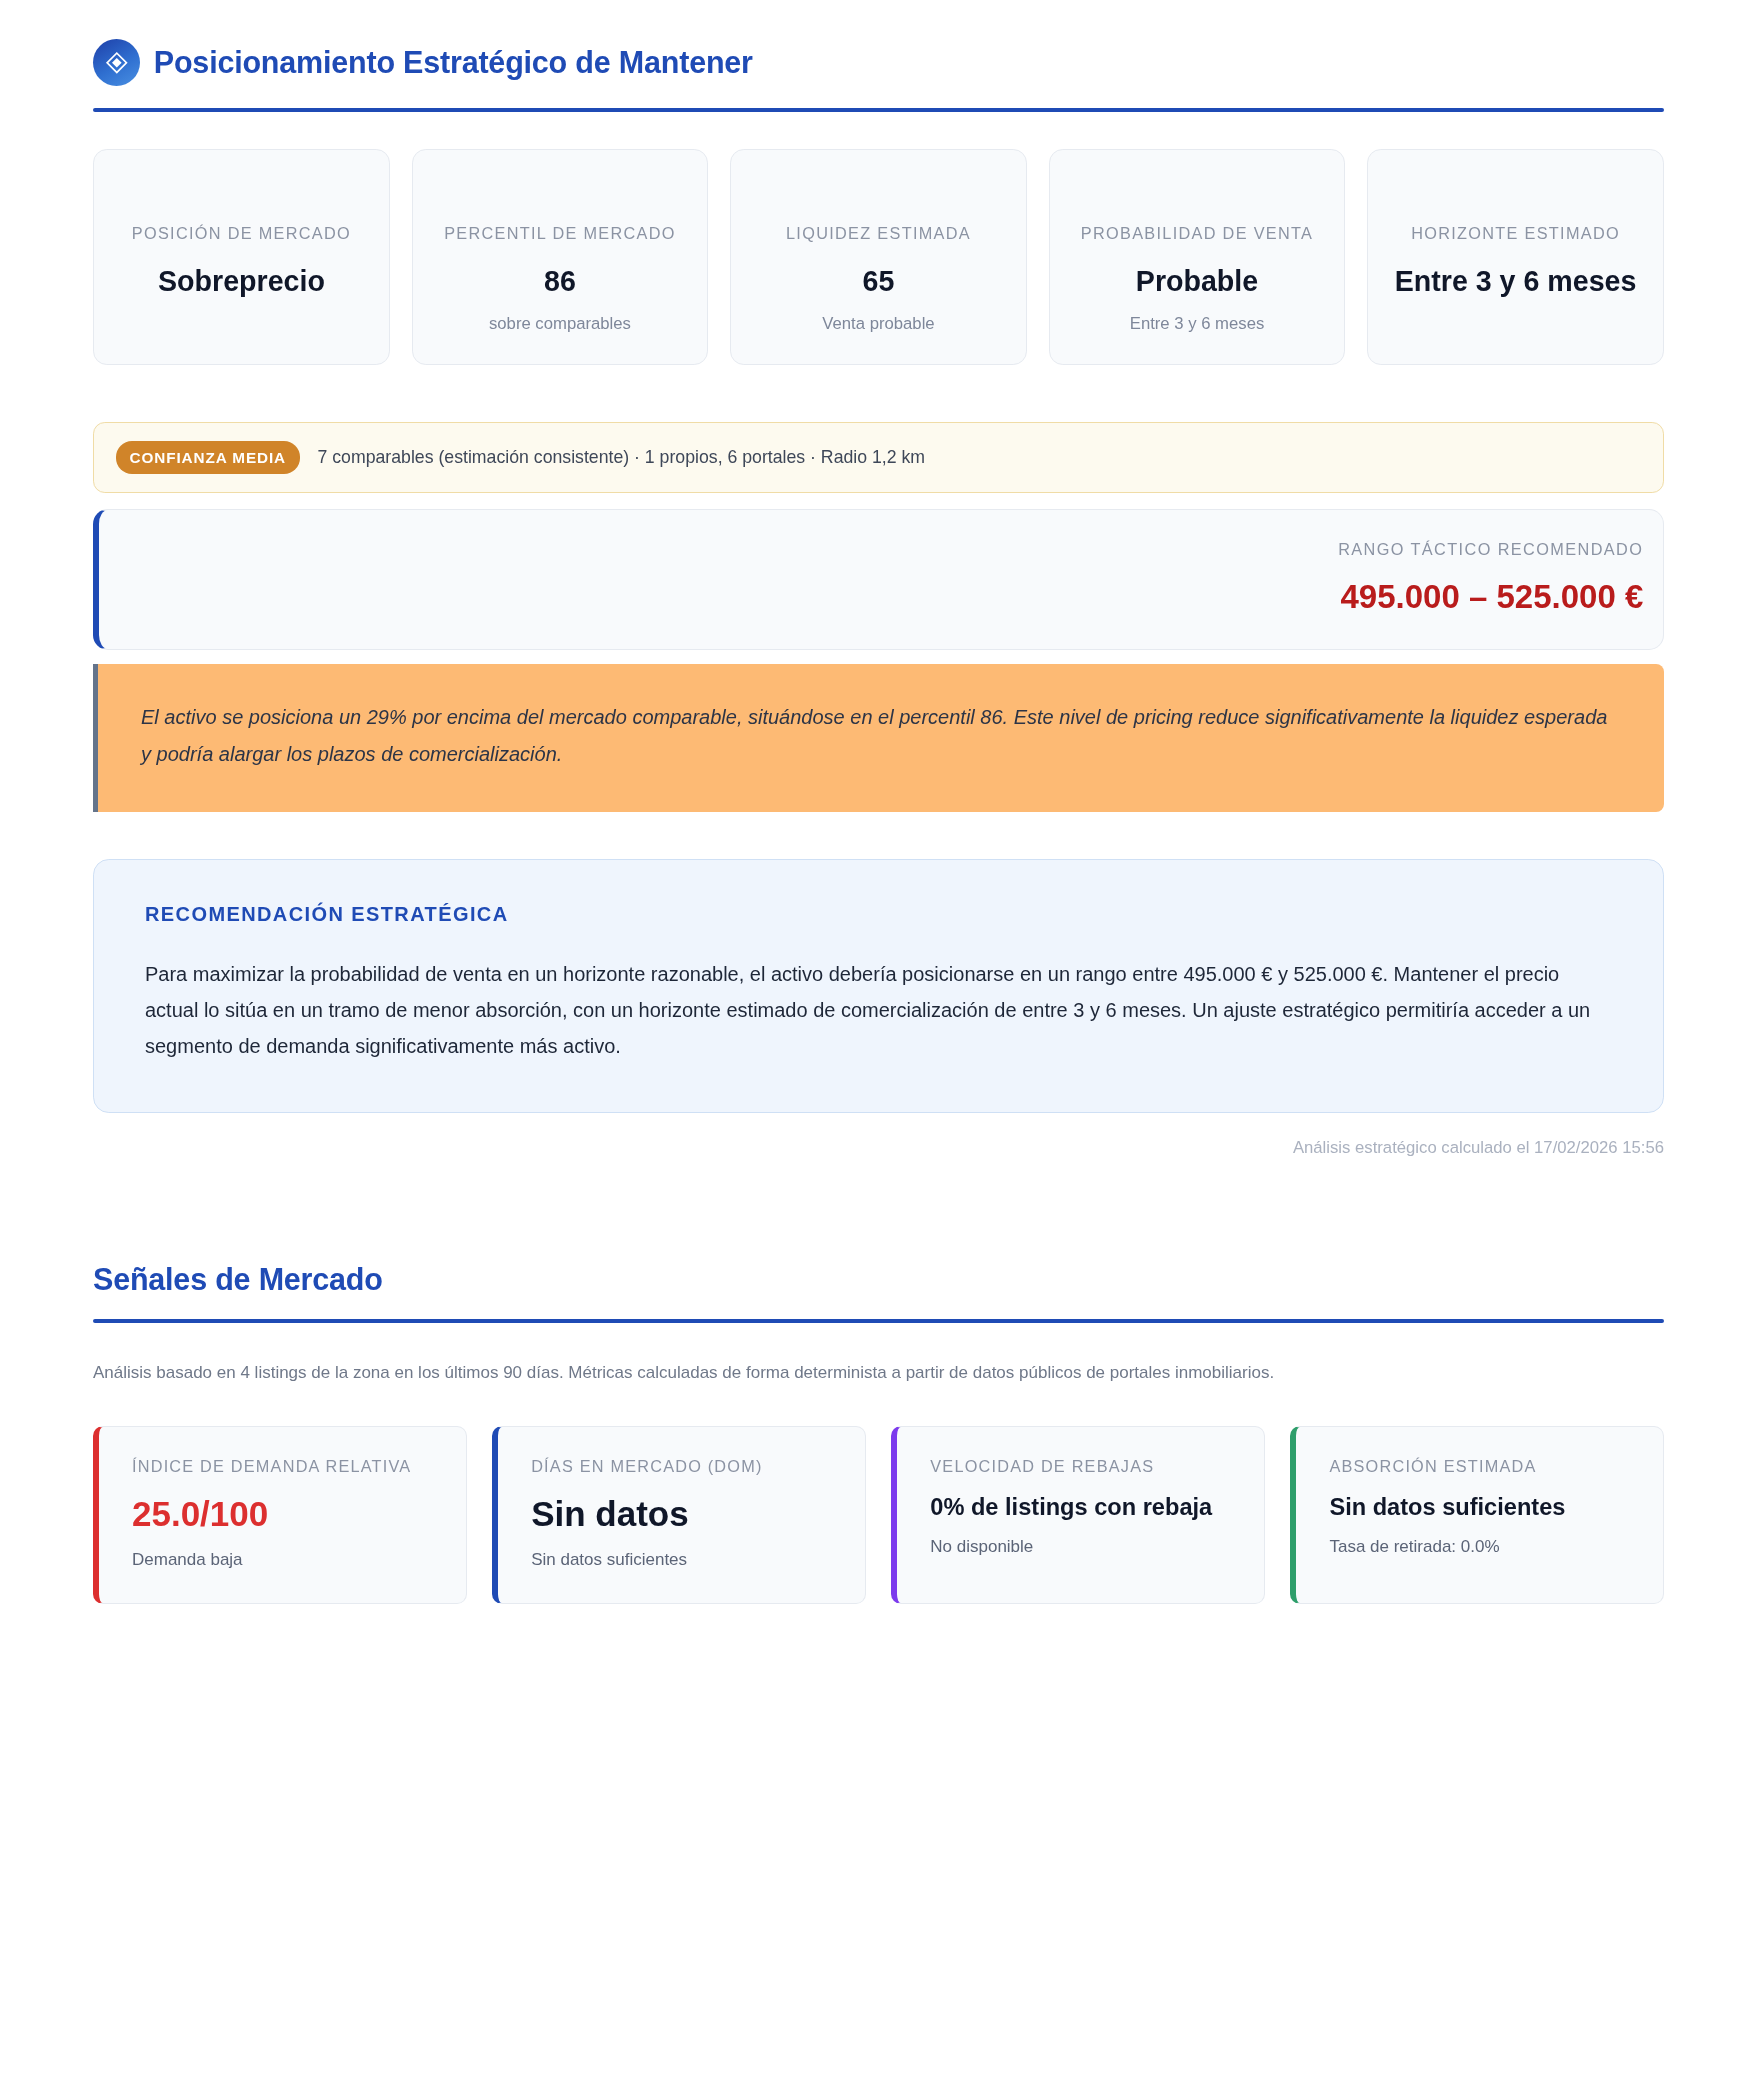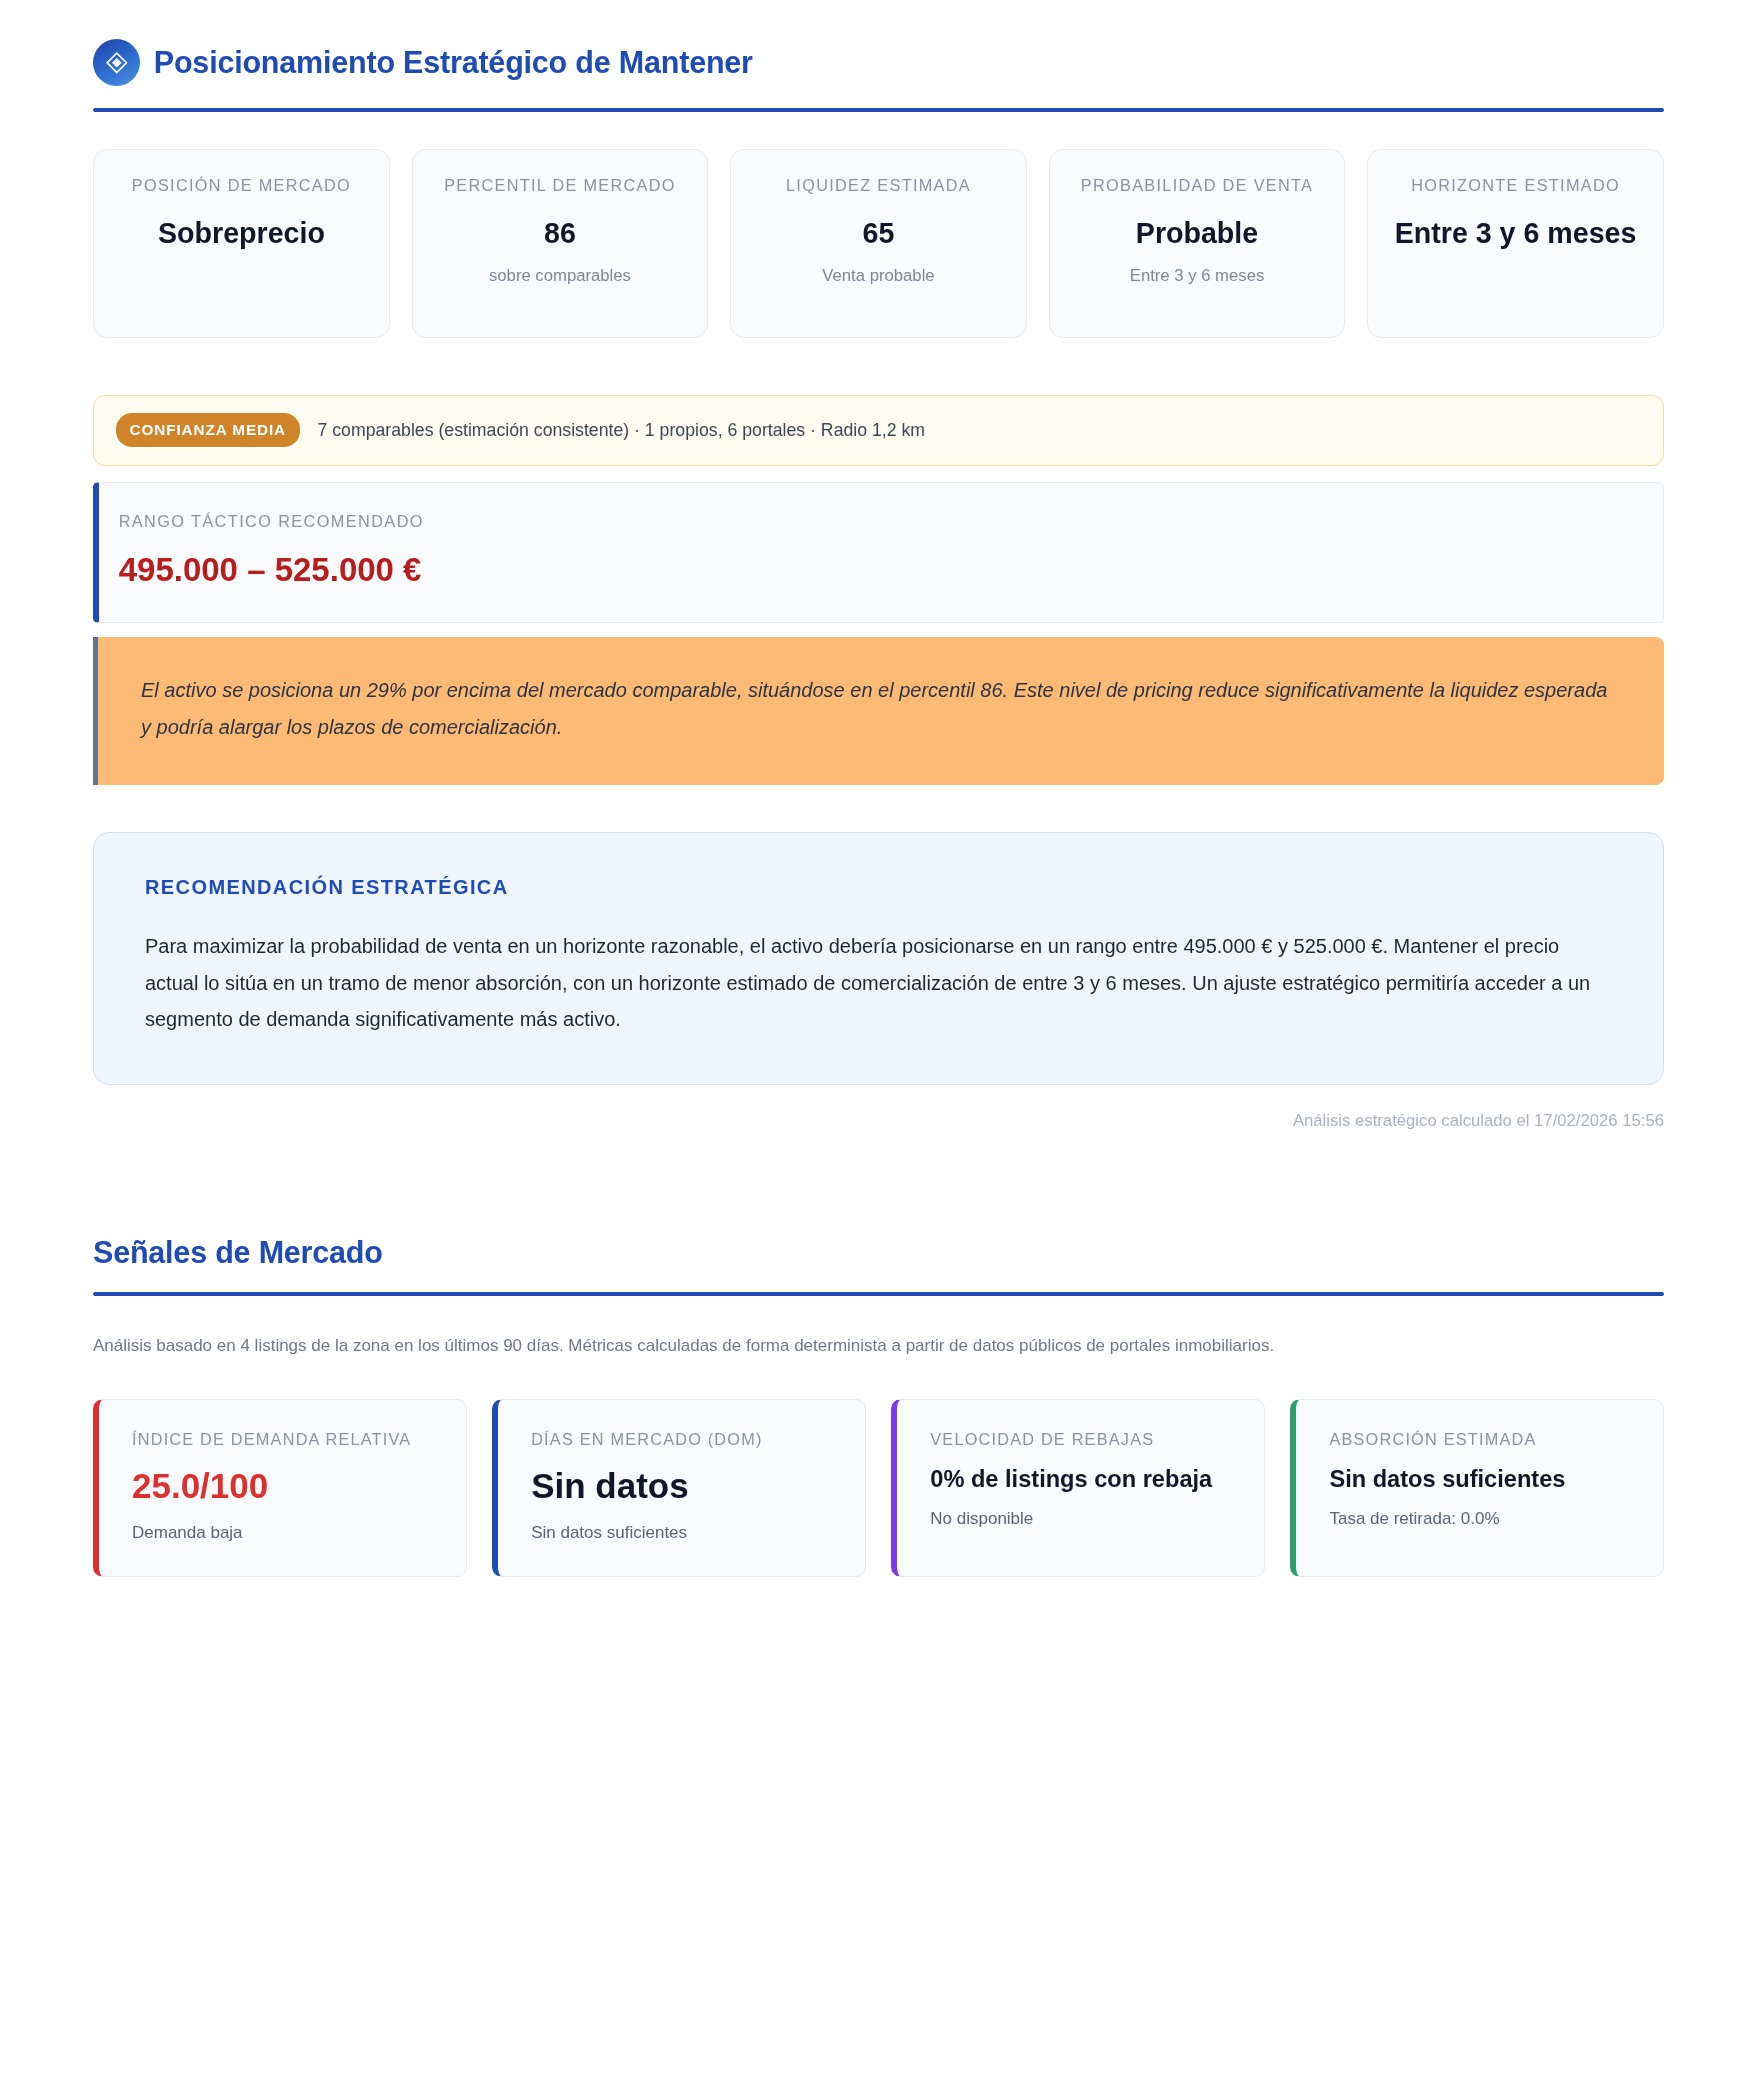--- a/index.html
+++ b/index.html
@@ -61,20 +61,21 @@
     text-align: center;
     min-height: 189px;
   }
   .kpi-label {
     font-size: 16.3px;
     letter-spacing: 1.3px;
     color: #8b93a3;
     text-transform: uppercase;
     margin-bottom: 17.7px;
     line-height: 1.3;
+    margin-top: 48px;
   }
   .kpi-value {
     font-size: 28.6px;
     font-weight: bold;
     color: #101729;
     line-height: 1.35;
     margin-bottom: 13.8px;
   }
   .kpi-sub {
     font-size: 16.7px;
@@ -106,23 +107,23 @@
     font-size: 17.7px;
     color: #3e4758;
   }
 
   
   .rango {
     margin: 15.8px 93px 0 93px;
     background: #f8fafc;
     border: 1px solid #e6eaf0;
     border-left: 6.9px solid #1f4bb5;
-    border-radius: 5px;
+    border-radius: 15px;
     padding: 29.6px 19.7px 33px 19.7px;
-    text-align: left;
+    text-align: right;
   }
   .rango-label {
     font-size: 16.3px;
     letter-spacing: 1.4px;
     color: #8b93a3;
     text-transform: uppercase;
     margin-bottom: 19.7px;
   }
   .rango-value {
     font-size: 33px;

